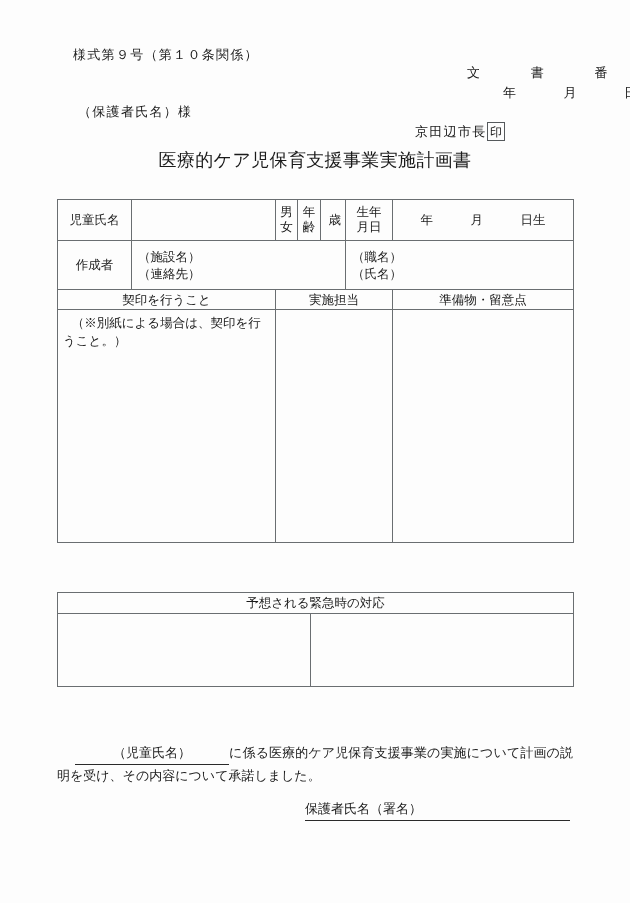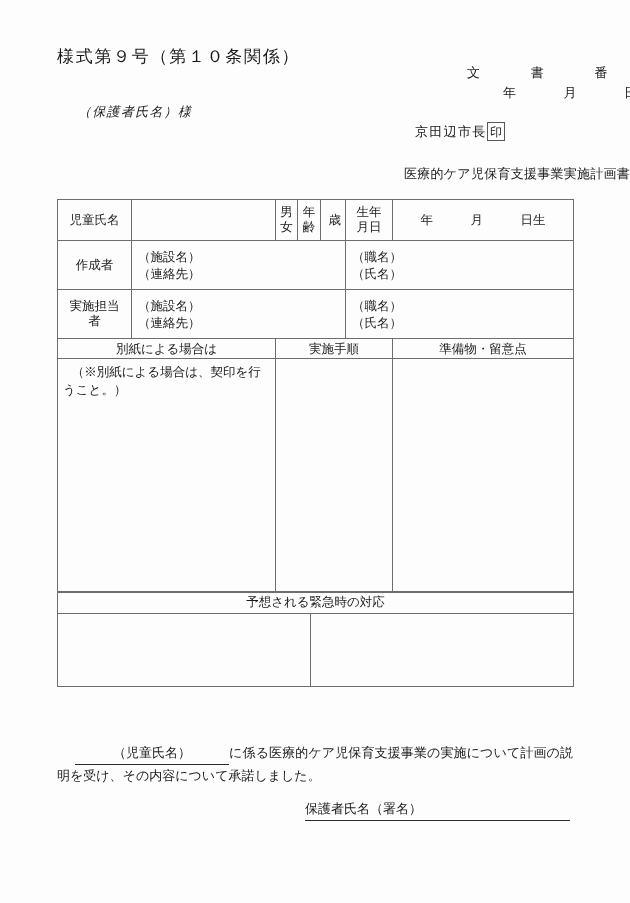--- a/index.html
+++ b/index.html
@@ -19,45 +19,45 @@
     overflow: hidden;
   }
 
   
   .txt { position: absolute; white-space: nowrap; line-height: 1; }
   .spaced1 { letter-spacing: 0.10em; }
   .spaced2 { letter-spacing: 0.55em; }
   .spaced3 { letter-spacing: 1.45em; }
 
   
-  #form-code      { left: 57px;  top: 48px;  font-size: 17px; }
+  #form-code      { left: 73px;  top: 48px;  font-size: 13px; }
   #doc-number     { left: 467px; top: 66px;  font-size: 13px; }
   #doc-date       { left: 467px; top: 86px;  font-size: 13px; margin-left: 36px; }
-  #addressee      { left: 78px;  top: 105px; font-size: 13px; font-style: italic; }
+  #addressee      { left: 78px;  top: 105px; font-size: 13px; }
   #issuer         { left: 415px; top: 125px; font-size: 13px; }
 
   #seal-box {
     position: absolute;
     left: 487px;
     top: 122px;
     width: 18px;
     height: 19px;
     border: 1px solid #55595c;
     font-size: 12px;
     line-height: 18px;
     text-align: center;
     box-sizing: border-box;
   }
 
   #doc-title {
     position: absolute;
     left: 0; right: 0;
-    top: 165px;
-    text-align: right;
-    font-size: 13px;
+    top: 148px;
+    text-align: center;
+    font-size: 18px;
     letter-spacing: 0.02em;
   }
 
   
   table {
     position: absolute;
     border-collapse: collapse;
     table-layout: fixed;
     font-size: 12.5px;
   }
@@ -65,21 +65,21 @@
     border: 1px solid #6a6e71;
     padding: 0;
     vertical-align: middle;
     text-align: center;
     line-height: 1.38;
   }
   .cell-pad { padding: 3px 6px; }
   .al-left  { text-align: left; }
 
   #main-table   { left: 57px; top: 199px;  width: 516px; }
-  #emerg-table  { left: 57px; top: 592px;  width: 516px; font-family: Liberation Serif, serif; }
+  #emerg-table  { left: 57px; top: 592px;  width: 516px; }
 
   
   .dotted-left { border-left: 1px dotted #8a8e91 !important; }
 
   .vtxt {
     display: block;
     line-height: 1.18;
     font-size: 12.5px;
   }
 
@@ -183,38 +183,24 @@
       <td class="cell-pad al-left" colspan="4">
         <span class="pair-line">（施設名）</span>
         <span class="pair-line">（連絡先）</span>
       </td>
       <td class="cell-pad al-left" colspan="2">
         <span class="pair-line">（職名）</span>
         <span class="pair-line">（氏名）</span>
       </td>
     </tr>
 
-    <tr>
-      <td style="height:48px">
-        <span class="vtxt">実施担当</span>
-        <span class="vtxt">者</span>
-      </td>
-      <td class="cell-pad al-left" colspan="4">
-        <span class="pair-line">（施設名）</span>
-        <span class="pair-line">（連絡先）</span>
-      </td>
-      <td class="cell-pad al-left" colspan="2">
-        <span class="pair-line">（職名）</span>
-        <span class="pair-line">（氏名）</span>
-      </td>
-    </tr>
-
-    <tr>
-      <td style="height:19px" colspan="2">別紙による場合は</td>
-      <td colspan="4">実施手順</td>
+
+    <tr>
+      <td style="height:19px" colspan="2">契印を行うこと</td>
+      <td colspan="4">実施担当</td>
       <td>準備物・留意点</td>
     </tr>
 
     <tr>
       <td class="care-note tall-body" colspan="2">（※別紙による場合は、契印を行うこと。）</td>
       <td class="tall-body" colspan="4"></td>
       <td class="tall-body"></td>
     </tr>
   </tbody>
     </table>

